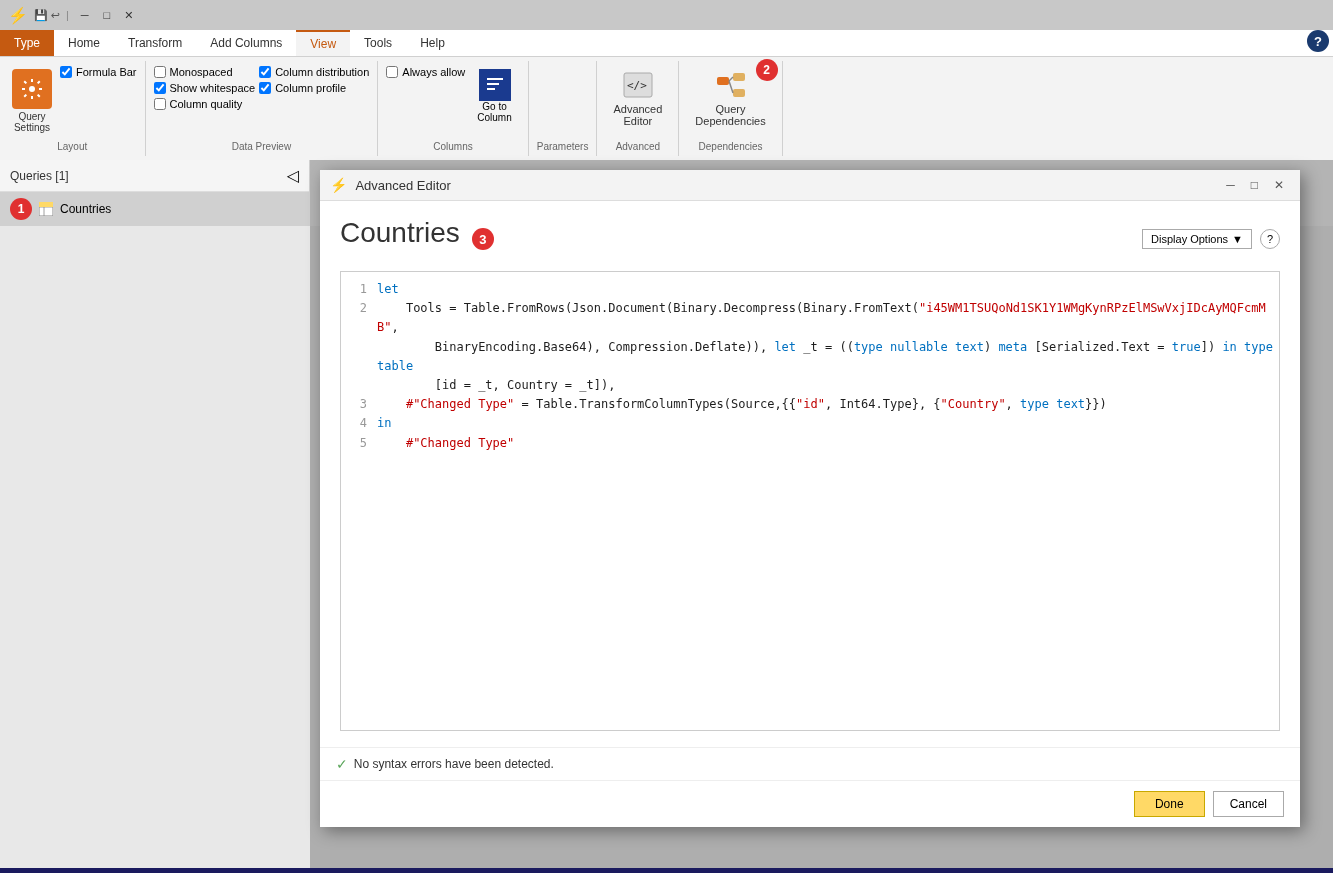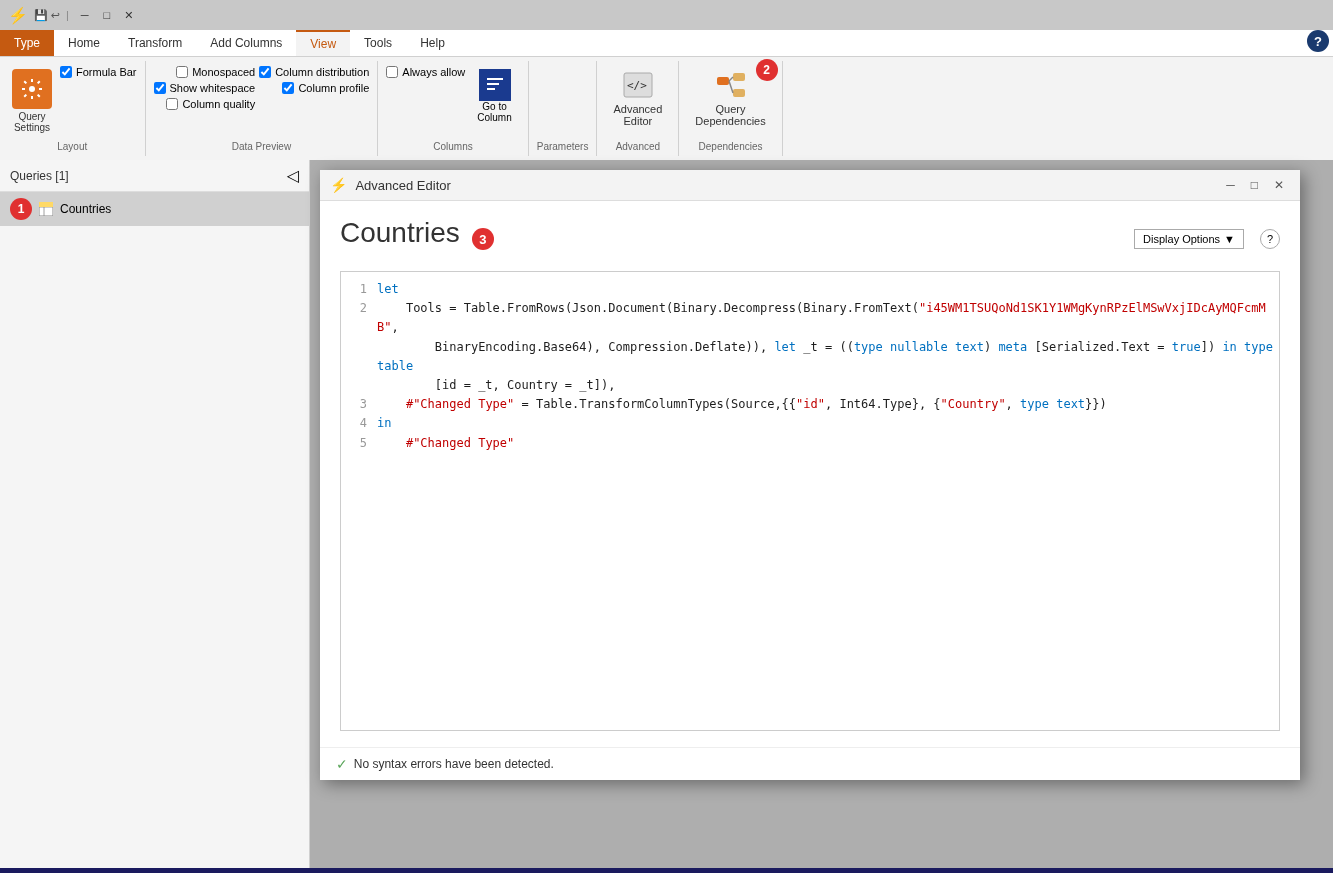--- a/index.html
+++ b/index.html
@@ -34,21 +34,21 @@
     .ribbon-group-items { display: flex; align-items: flex-start; gap: 4px; flex: 1; }
     .ribbon-group-label { font-size: 10px; color: #666; padding-top: 4px; }
 
     .ribbon-btn-large {
       display: flex; flex-direction: column; align-items: center; gap: 2px;
       padding: 4px 8px; background: none; border: none; cursor: pointer;
       font-size: 11px; color: #333; min-width: 50px;
     }
     .ribbon-btn-large .icon-box { width: 32px; height: 32px; display: flex; align-items: center; justify-content: center; }
 
-    .checkbox-row { display: flex; align-items: center; gap: 4px; margin: 1px 0; font-size: 11px; justify-content: flex-end; }
+    .checkbox-row { display: flex; align-items: center; gap: 4px; margin: 1px 0; font-size: 11px; }
     .checkbox-row input[type="checkbox"] { width: 12px; height: 12px; }
 
     
     .qs-btn { display: flex; flex-direction: column; align-items: center; font-size: 10px; color: #333; cursor: pointer; padding: 4px; background: none; border: none; }
     .qs-icon { width: 40px; height: 40px; background: #e07020; border-radius: 4px; display: flex; align-items: center; justify-content: center; margin-bottom: 2px; }
 
     
     .sidebar { width: 310px; background: #f5f5f5; border-right: 1px solid #d0d0d0; display: flex; flex-direction: column; }
     .sidebar-header { padding: 6px 10px; font-size: 12px; color: #333; display: flex; justify-content: space-between; align-items: center; border-bottom: 1px solid #ddd; }
     .sidebar-query-item { display: flex; align-items: center; gap: 6px; padding: 6px 10px; background: #d0d0d0; cursor: pointer; font-size: 12px; }
@@ -248,21 +248,21 @@
 
             <span class="badge-circle badge-red" style="position:absolute;top:-6px;right:-4px;font-size:12px;">2</span>
           </button>
         </div>
         <div class="ribbon-group-label">Dependencies</div>
       </div>
 
     </div>
   </div>
 
-  <div style="display:flex; height: calc(873px - 30px - 110px - 25px); position:relative;">
+  <div style="display:flex; height: calc(873px - 30px - 110px - 25px); position:relative;flex-direction:column;">
 
     <div class="sidebar">
       <div class="sidebar-header">
         <span>Queries [1]</span>
         <button style="background:none;border:none;cursor:pointer;font-size:16px;">◁</button>
       </div>
       <div class="sidebar-query-item">
 
         <span class="badge-circle badge-red" style="font-size:12px;">1</span>
         <div class="table-icon">
@@ -290,21 +290,21 @@
             <button class="modal-titlebar-btn">□</button>
             <button class="modal-titlebar-btn close-btn">✕</button>
           </div>
         </div>
 
         <div class="modal-body">
 
           <div style="display:flex; align-items:center; gap:12px; margin-bottom:10px;">
             <div class="modal-query-title">Countries</div>
             <span class="badge-circle badge-red" style="font-size:13px;">3</span>
-            <div style="margin-left:auto; display:flex; align-items:center; gap:12px;">
+            <div style="margin-left:auto; display:flex; align-items:center; gap:4px;">
               <button class="display-options-btn">
                 <span>Display Options</span>
                 <span>▼</span>
               </button>
               <button class="help-btn">?</button>
             </div>
           </div>
 
           <div class="code-editor">
 
@@ -343,20 +343,24 @@
               <span class="code-content">    <span class="str-red">#"Changed Type"</span></span>
             </div>
           </div>
         </div>
 
         <div class="modal-status">
           <span class="check-icon">✓</span>
           <span>No syntax errors have been detected.</span>
         </div>
 
+        <div class="modal-footer">
+          <button class="btn-done">Done</button>
+          <button class="btn-cancel">Cancel</button>
+        </div>
       </div>
     </div>
   </div>
 
   <div class="status-bar">
     
     
     
   </div>
 

